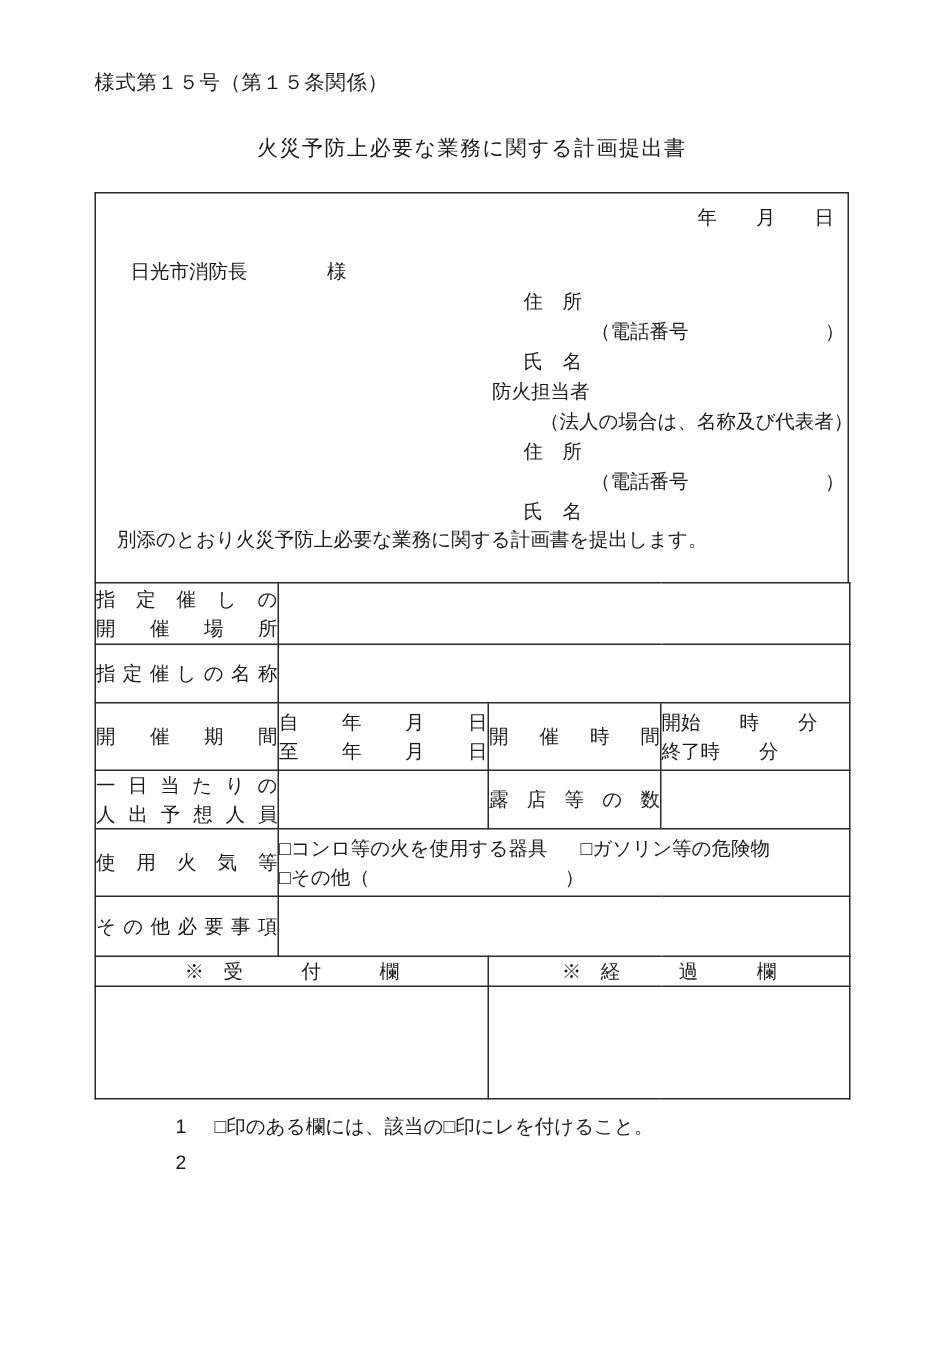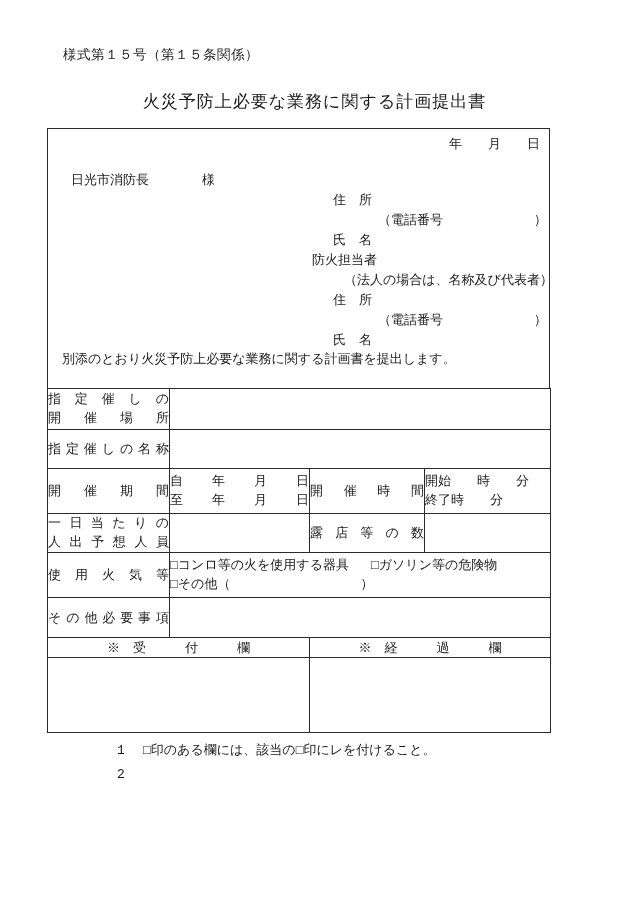--- a/index.html
+++ b/index.html
@@ -1,24 +1,24 @@
 <!DOCTYPE html>
 <html><head>
 <meta charset="utf-8">
 <style>
   html,body{margin:0;padding:0;background:#ffffff;}
   .page{
     position:relative;width:630px;height:903px;background:#ffffff;
-    font-family:Liberation Mono, monospace;
+    font-family:Liberation Sans, sans-serif;
     color:#1b1b1b;font-size:13px;overflow:hidden;
   }
   .form-number{position:absolute;left:63px;top:46px;font-size:13.5px;letter-spacing:.5px;}
   .form-title{position:absolute;left:63px;top:90px;width:503px;text-align:center;
-    font-size:17px;letter-spacing:1px;}
-  .form-box{position:absolute;left:47px;top:128px;width:503px;}
+    font-size:14px;letter-spacing:1px;}
+  .form-box{position:absolute;left:63px;top:128px;width:503px;}
   .letterhead{border:1px solid #2b2b2b;border-bottom:none;height:260px;box-sizing:border-box;}
   .lh-date{padding:6px 9px 0 0;height:20px;line-height:20px;text-align:right;}
   .lh-addressee{margin-top:16px;height:20px;line-height:20px;padding-left:23px;}
   .lh-honorific{margin-left:53px;}
   .lh-line{height:20px;line-height:20px;white-space:nowrap;}
   .ind-a{padding-left:264px;}
   .ind-b{padding-left:285px;}
   .ind-c{padding-left:330px;}
   .ind-d{padding-left:296px;}
   .lh-declaration{height:18px;line-height:18px;padding-left:14px;white-space:nowrap;}

